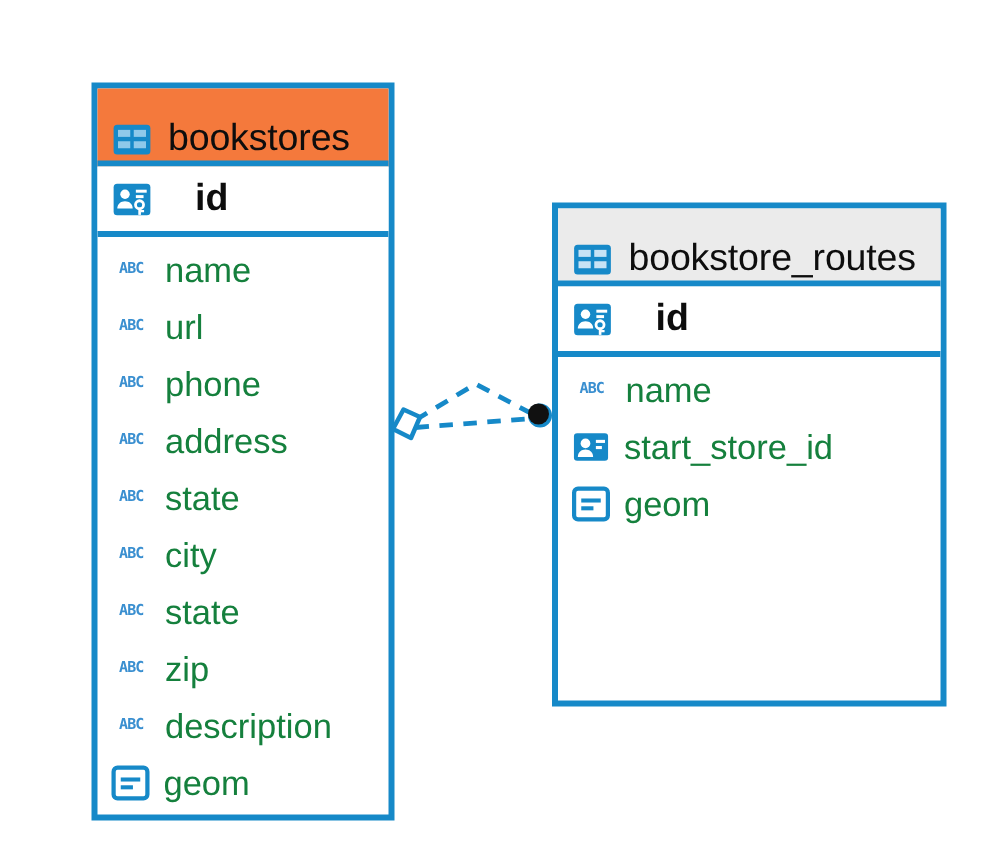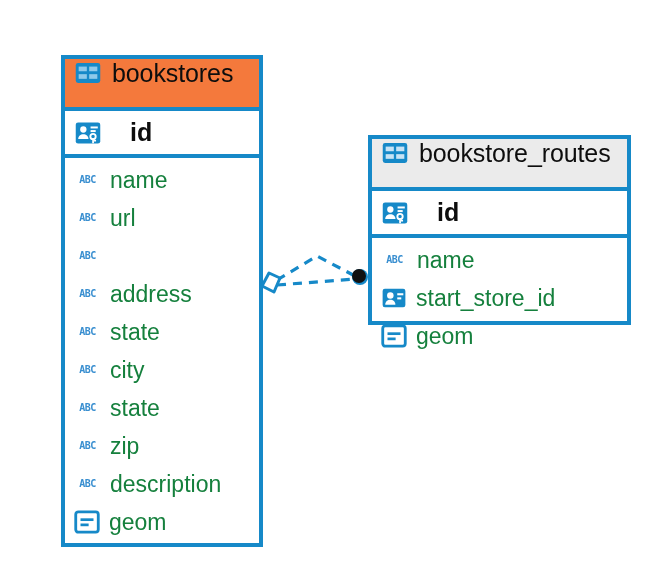--- a/index.html
+++ b/index.html
@@ -32,28 +32,28 @@
     left: 61px;
     top: 55px;
     width: 202px;
     height: 492px;
   }
 
   #entity-bookstore-routes {
     left: 368px;
     top: 135px;
     width: 263px;
-    height: 190px;
+    height: 336px;
   }
 
   .entity-header {
     box-sizing: border-box;
     height: 52px;
     display: flex;
-    align-items: flex-start;
+    align-items: flex-end;
     padding-left: 9px;
     border-bottom: 4px solid #1689c8;
   }
   .entity-header.accent {
     background: #f4793c;
   }
   .entity-header.neutral {
     background: #ebebeb;
   }
   .entity-title {
@@ -180,20 +180,21 @@
         <span class="icon icon-abc">
           <span class="abc-text">ABC</span>
         </span>
         <span class="field-label">url</span>
       </div>
 
       <div class="field-row">
         <span class="icon icon-abc">
           <span class="abc-text">ABC</span>
         </span>
+        <span class="field-label">phone</span>
       </div>
 
       <div class="field-row">
         <span class="icon icon-abc">
           <span class="abc-text">ABC</span>
         </span>
         <span class="field-label">address</span>
       </div>
 
       <div class="field-row">

